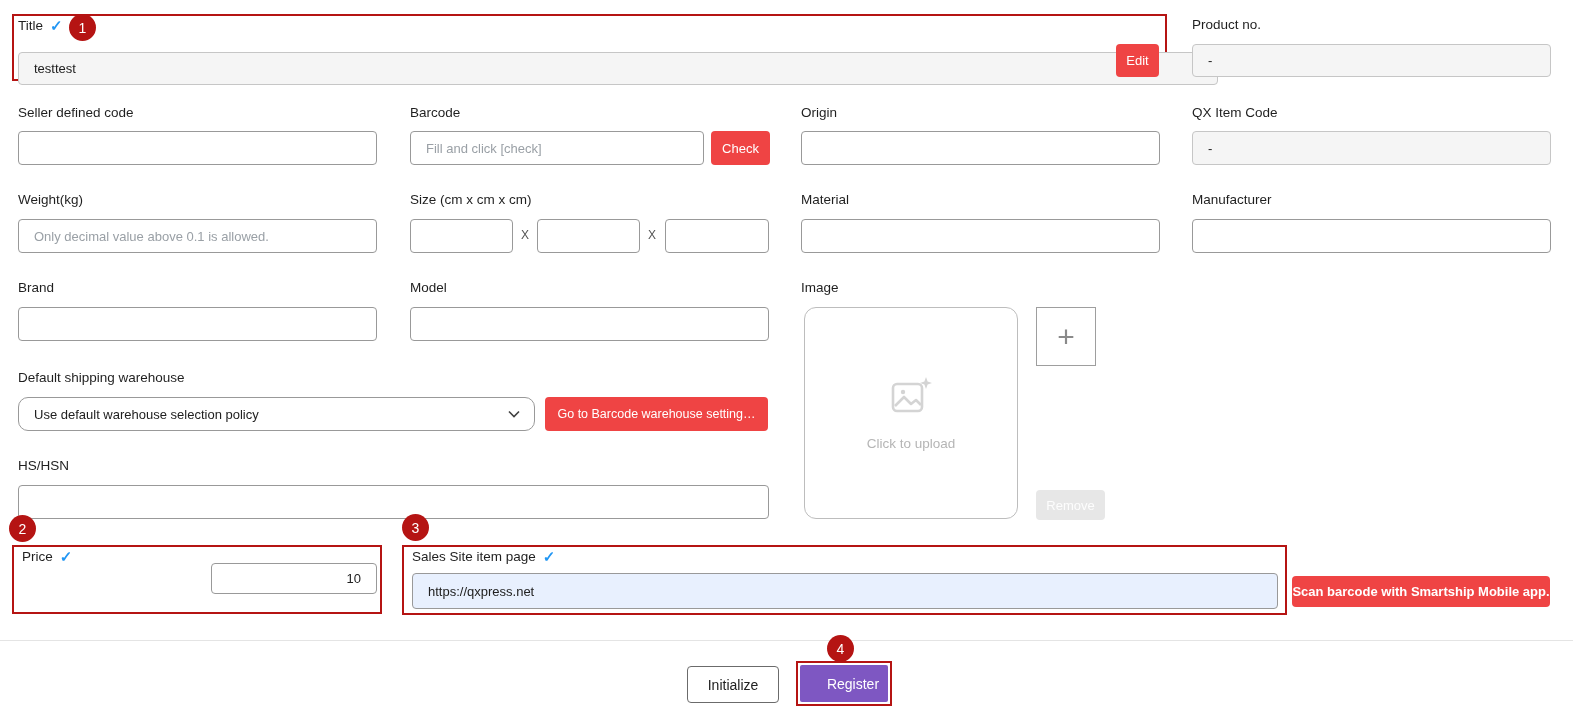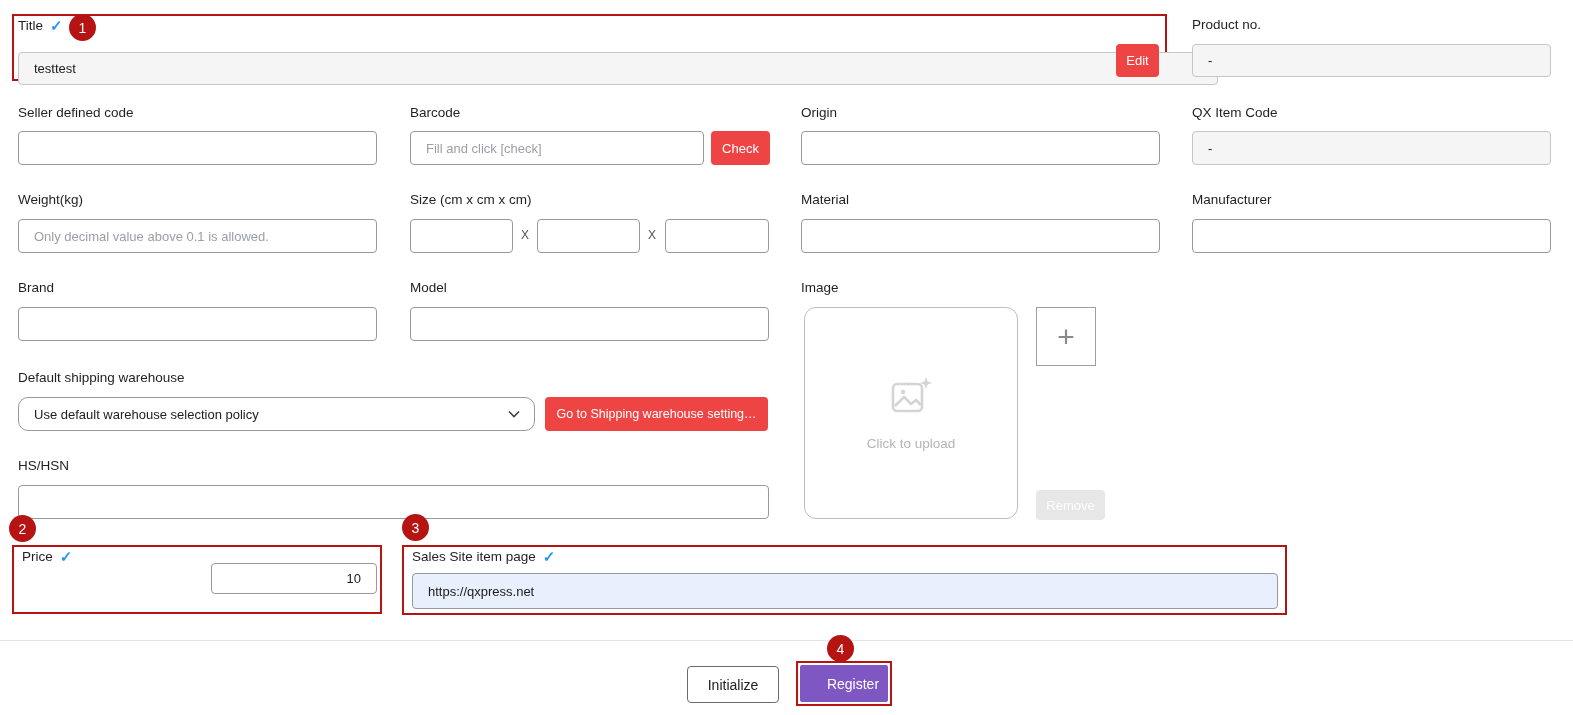--- a/index.html
+++ b/index.html
@@ -134,21 +134,21 @@
 
   <div class="lbl" style="left:18px; top:370px;"><span>Default shipping warehouse</span></div>
   <div class="select" style="left:18px; top:397px; width:517px;">
     <span>Use default warehouse selection policy</span>
     <span class="chev">
       <svg width="12" height="8" viewBox="0 0 12 8">
           <polyline points="1,1 6,6 11,1" fill="none" stroke="#424242" stroke-width="1.6"></polyline>
         </svg>
     </span>
   </div>
-  <button class="btn-dark" style="left:545px; top:397px; width:223px; height:34px; font-size:12.5px;">Go to Shipping warehouse setting…</button>
+  <button class="btn-dark" style="left:545px; top:397px; width:223px; height:34px; font-size:12.5px;">Go to Barcode warehouse setting…</button>
 
   <div class="lbl" style="left:18px; top:458px;"><span>HS/HSN</span></div>
   <input class="inp" style="left: 18px; top: 485px; width: 751px;">
 
   <div class="badge" style="left:9px; top:515px;">
       <span>2</span>
     </div>
   <div class="red-box" style="left:12px; top:545px; width:370px; height:69px;"></div>
   <div class="lbl" style="left:22px; top:548px;">
     <span>Price</span><span class="chk">✓</span>
@@ -157,20 +157,21 @@
 
   <div class="badge" style="left:402px; top:514px;">
       <span>3</span>
     </div>
   <div class="red-box" style="left:402px; top:545px; width:885px; height:70px;"></div>
   <div class="lbl" style="left:412px; top:548px;">
     <span>Sales Site item page</span><span class="chk">✓</span>
   </div>
   <input class="inp blue-bg" style="left: 412px; top: 573px; width: 866px; height: 36px;" value="https://qxpress.net">
 
+  <button class="btn-dark" style="left:1292px; top:576px; width:258px; height:31px; font-weight:bold; font-size:13px;">Scan barcode with Smartship Mobile app.</button>
 
   <div class="divider" style="top:640px;"></div>
   <div class="badge" style="left:827px; top:635px;">
       <span>4</span>
     </div>
 
   <button class="btn-outline" style="left:687px; top:666px; width:92px; height:37px;">Initialize</button>
   <div class="red-box" style="left:796px; top:661px; width:96px; height:45px;"></div>
   <button class="btn-purple" style="left:800px; top:665px; width:88px; height:37px;padding-left:18px;">Register</button>
 

